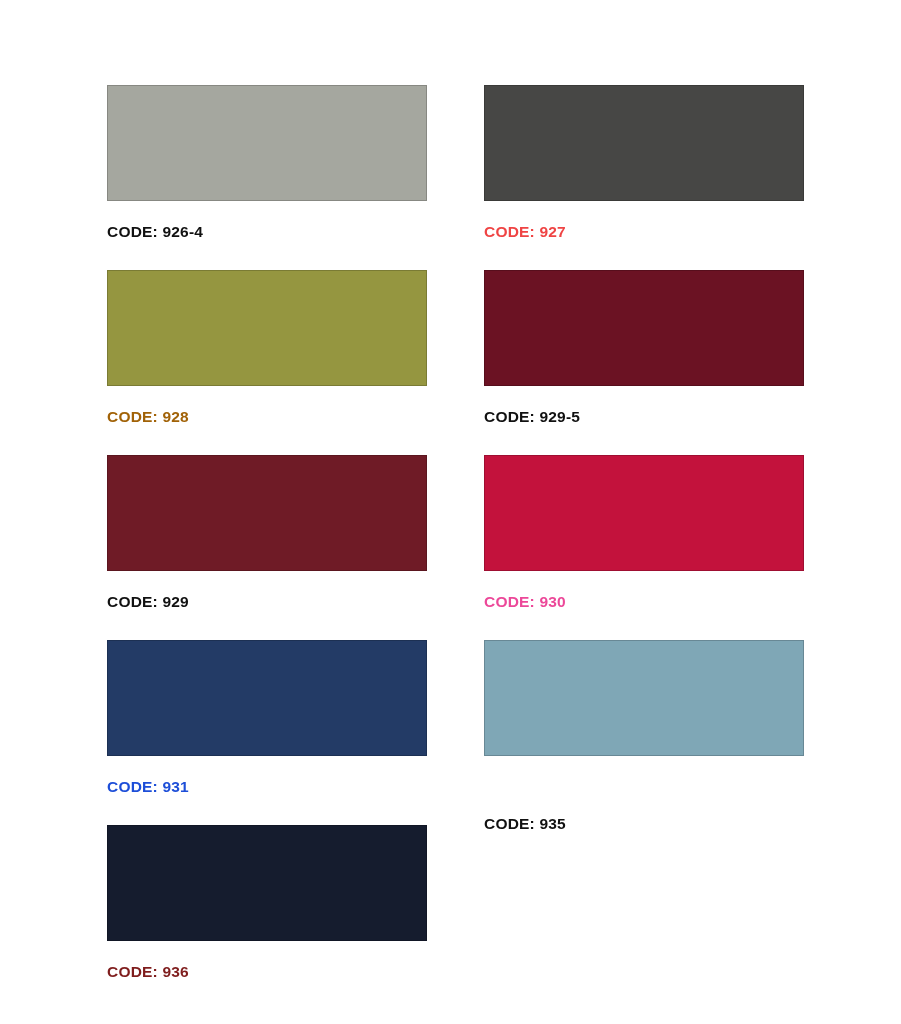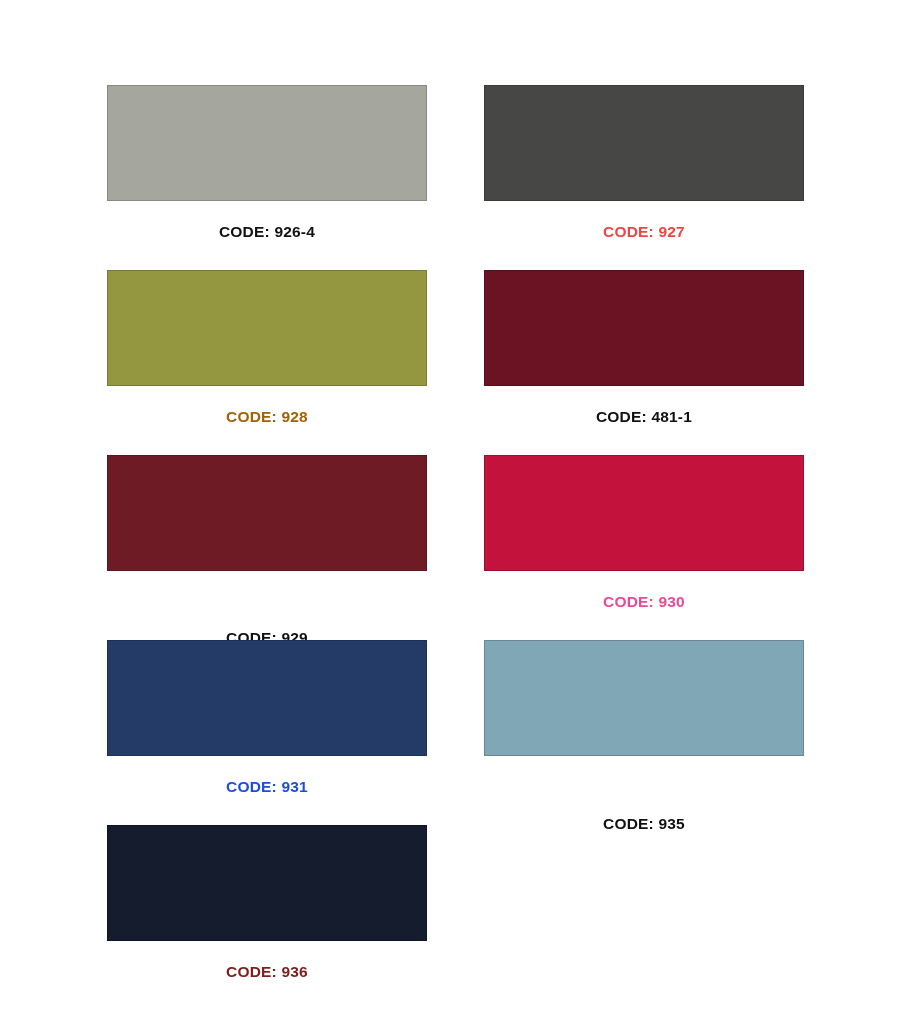--- a/index.html
+++ b/index.html
@@ -45,21 +45,21 @@
     width: 320px;
     height: 116px;
     border: 1px solid rgba(0, 0, 0, 0.18);
     box-sizing: border-box;
     display: block;
   }
 
   .swatch-label {
     display: block;
     width: 320px;
-    text-align: center;
+    text-align: left;
     font-family: "Liberation Sans", sans-serif;
     font-size: 15.5px;
     font-weight: bold;
     letter-spacing: 0.2px;
     color: #111111;
     line-height: 1;
     padding-top: 23px;
     white-space: nowrap;
   }
 
@@ -87,26 +87,26 @@
 
     <div class="swatch-cell">
       <div class="swatch-chip" style="background-color: rgb(149, 150, 64);"></div>
       <span class="swatch-label" style="color: #a16207;">CODE: 928</span>
     </div>
 
     <div class="spacer-cell"></div>
 
     <div class="swatch-cell col-right">
       <div class="swatch-chip" style="background-color: rgb(107, 18, 35);"></div>
-      <span class="swatch-label" style="color: rgb(17, 17, 17);">CODE: 481-1</span>
+      <span class="swatch-label" style="color: rgb(17, 17, 17);">CODE: 929-5</span>
     </div>
 
     <div class="swatch-cell">
       <div class="swatch-chip" style="background-color: rgb(111, 27, 38);"></div>
-      <span class="swatch-label" style="color: rgb(17, 17, 17); margin-top: 36px;">CODE: 929</span>
+      <span class="swatch-label" style="color: rgb(17, 17, 17);">CODE: 929</span>
     </div>
 
     <div class="spacer-cell"></div>
 
     <div class="swatch-cell col-right">
       <div class="swatch-chip" style="background-color: rgb(195, 18, 60);"></div>
       <span class="swatch-label" style="color: #ec4899;">CODE: 930</span>
     </div>
 
     <div class="swatch-cell">

